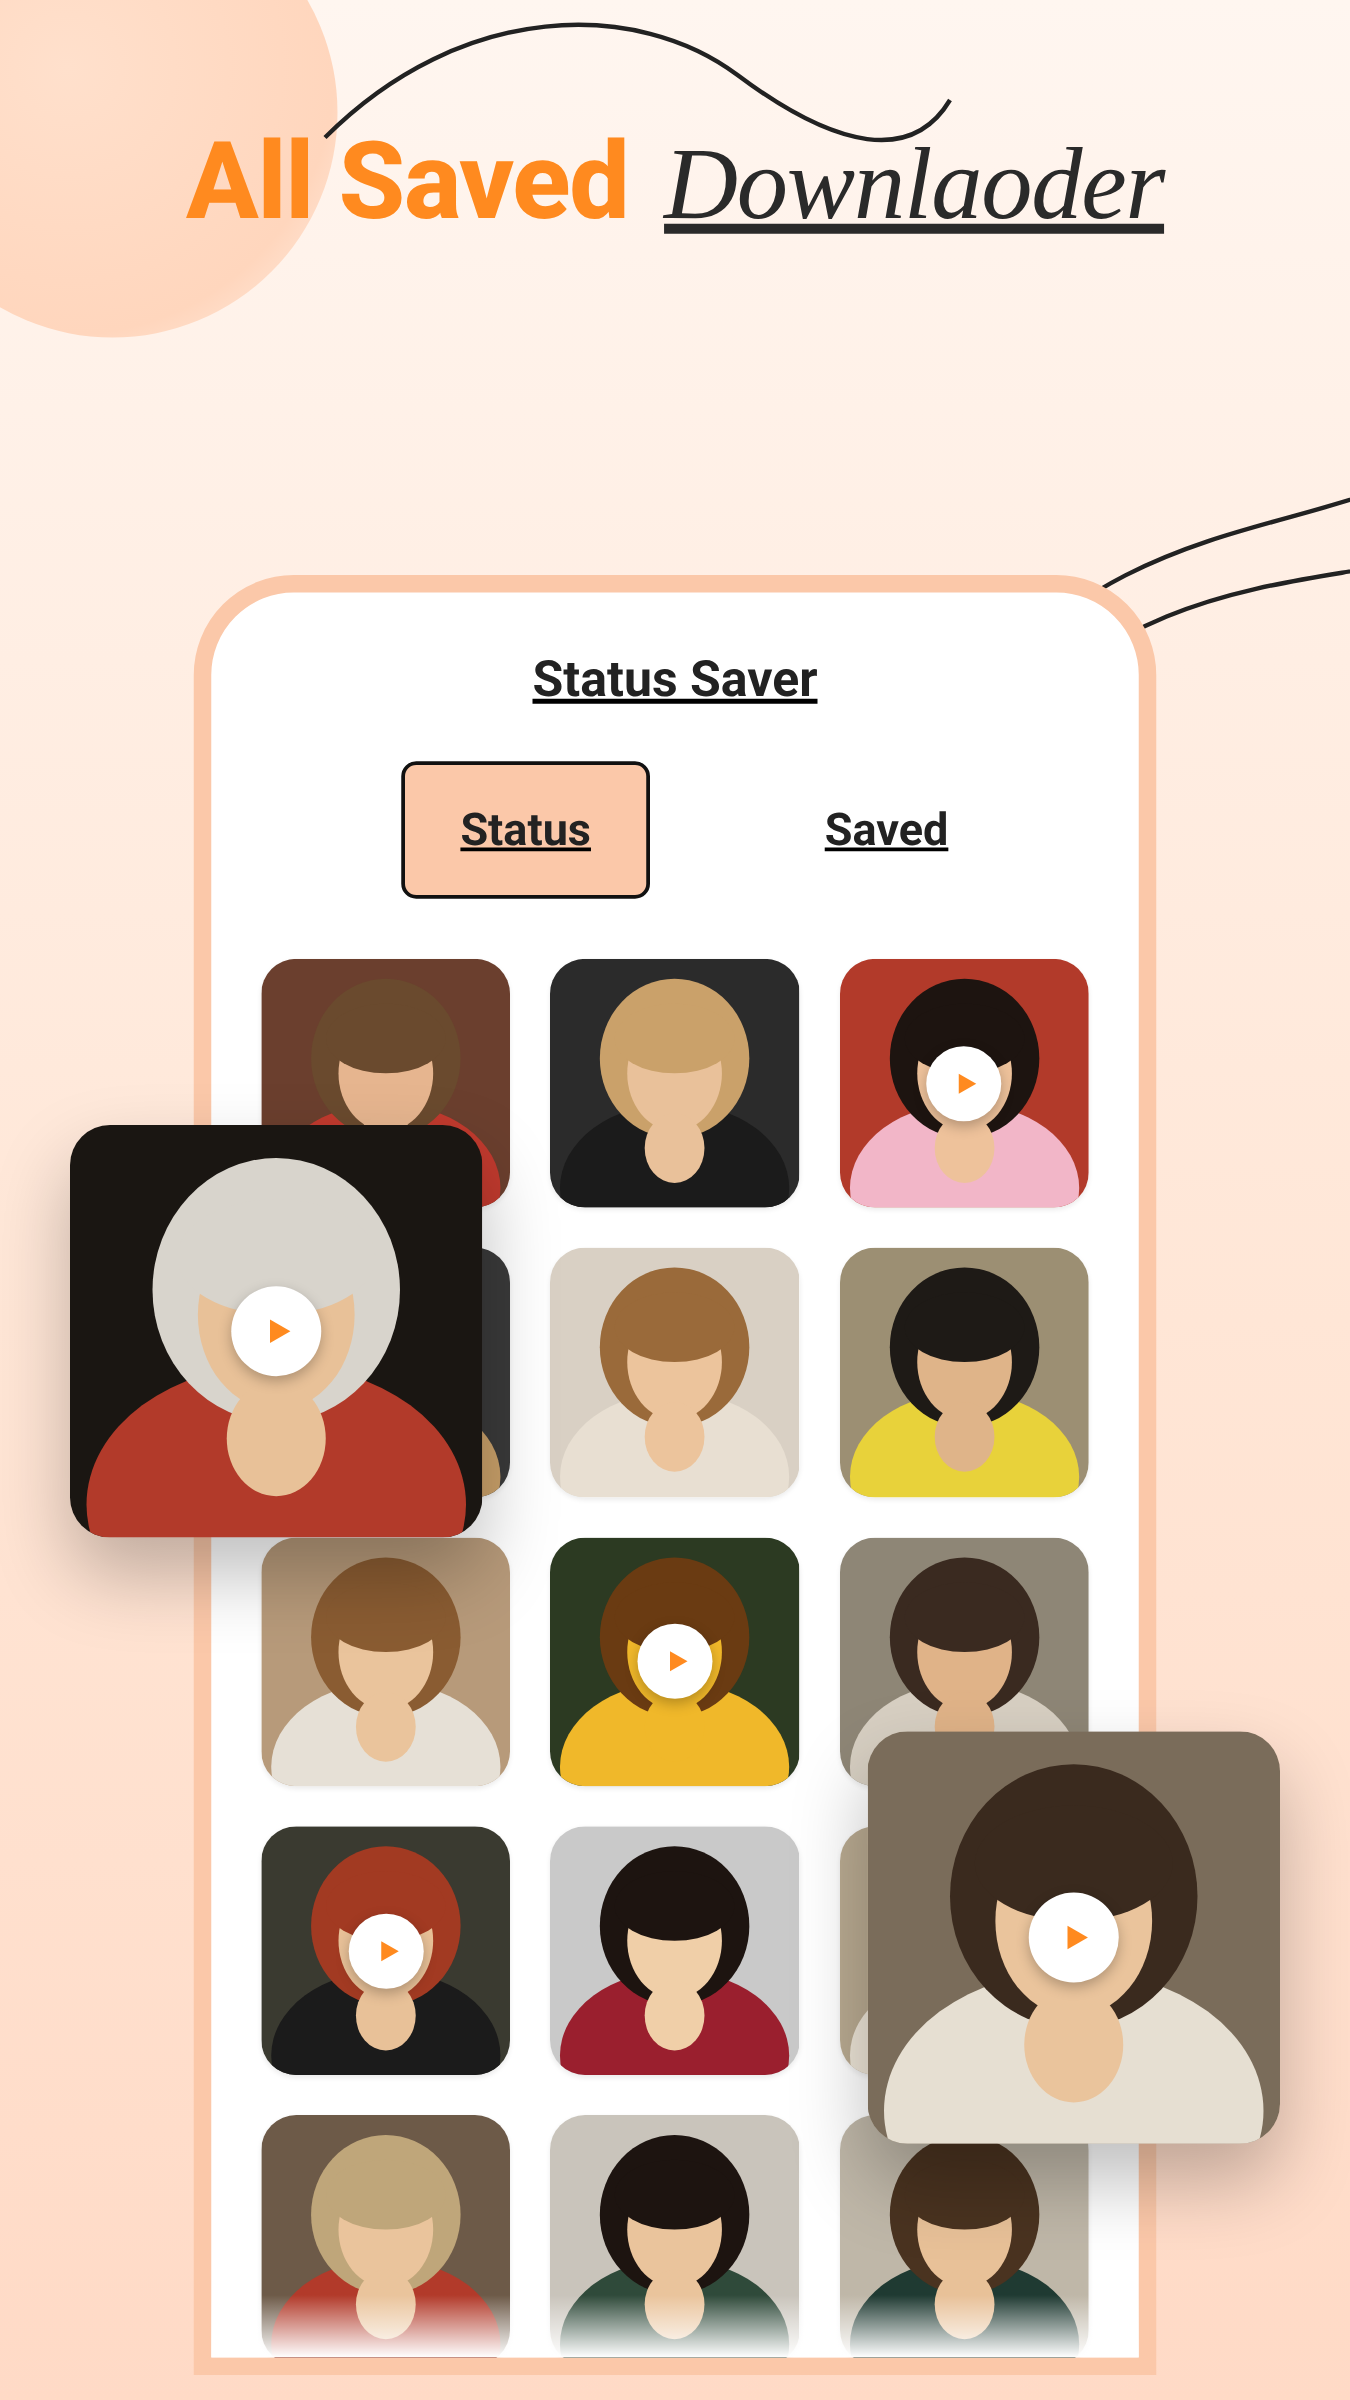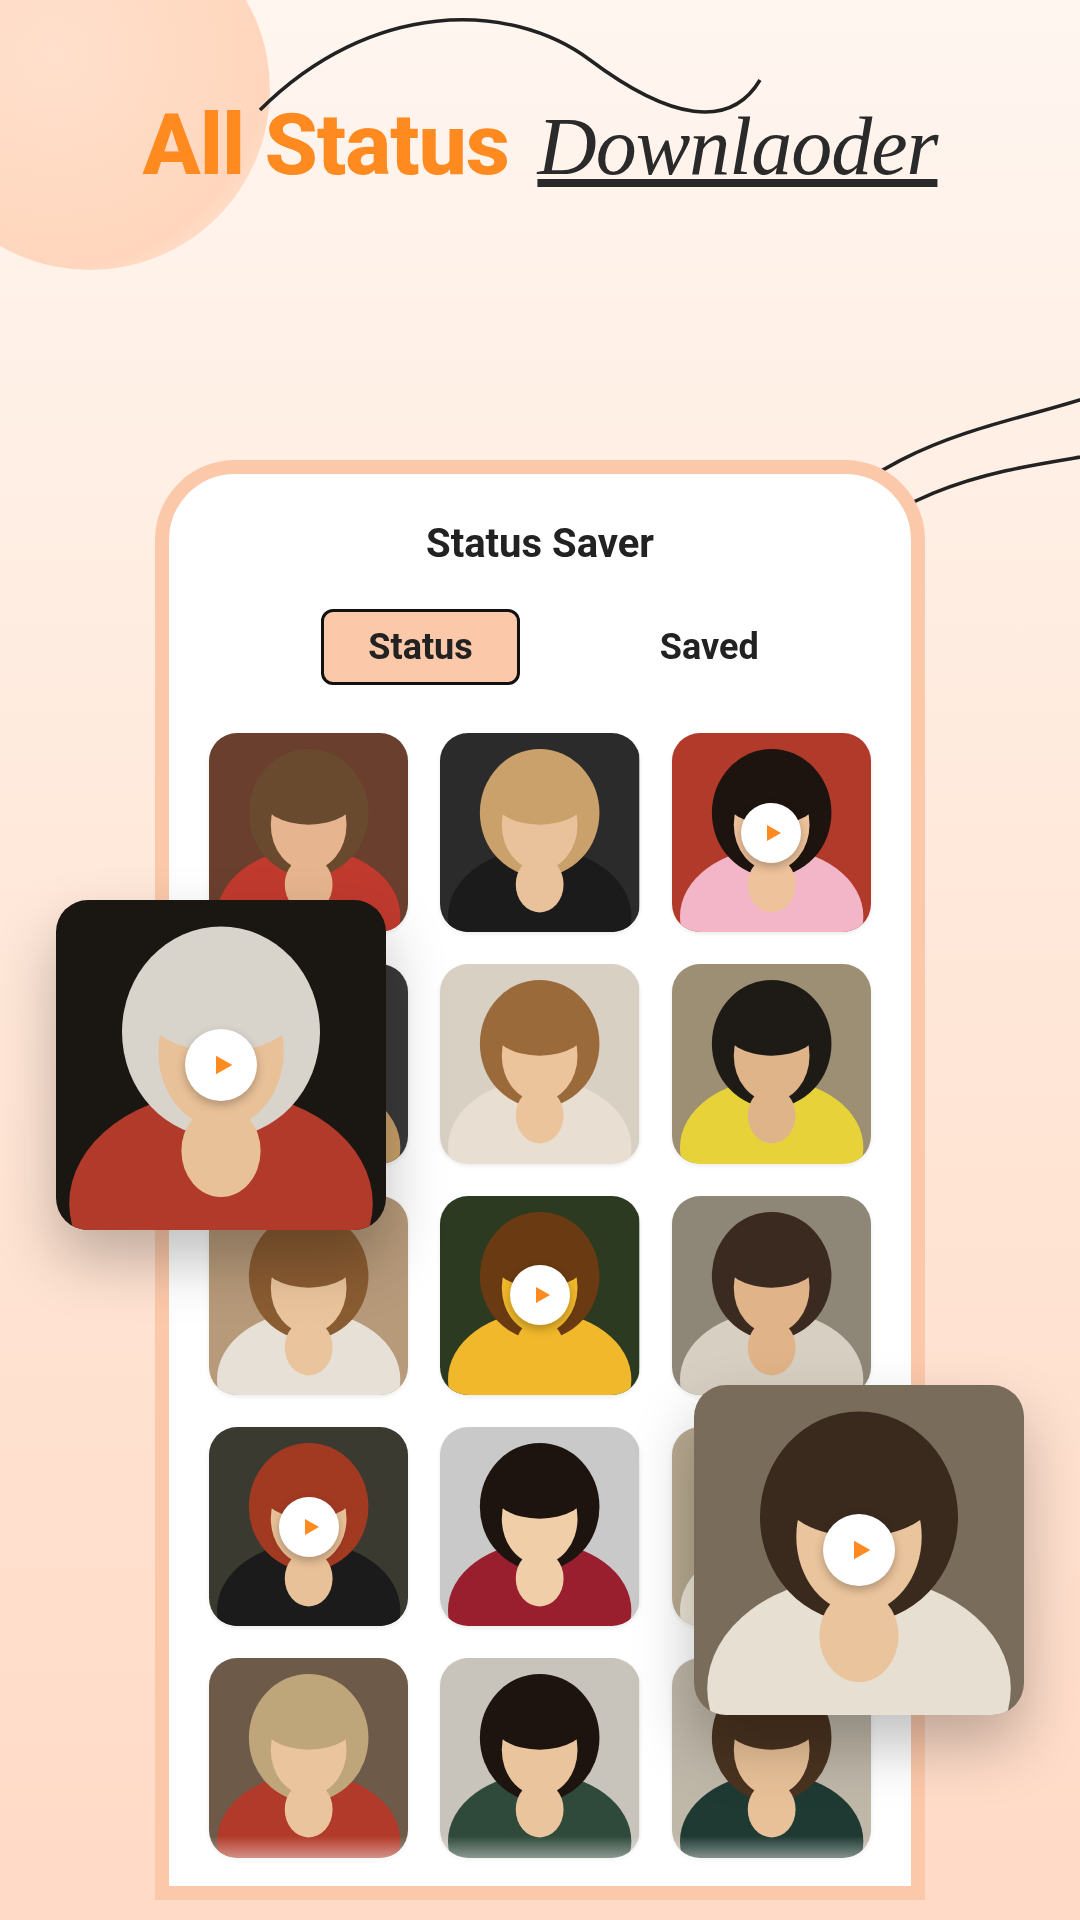--- a/index.html
+++ b/index.html
@@ -59,20 +59,21 @@
     position: absolute;
     left: 50%; transform: translateX(-50%);
     top: 460px;
     width: 770px;
     height: 1440px;
     border: 14px solid #fbc8a9;
     border-radius: 80px 80px 0 0;
     background: #ffffff;
     overflow: hidden;
     z-index: 2;
+    text-decoration: underline;
   }
   .phone-inner {
     width: 100%; height: 100%;
     padding: 46px 40px 0;
   }
   .phone-title {
     text-align: center;
     font-size: 40px;
     font-weight: 700;
     color: #222;
@@ -83,21 +84,21 @@
     margin-top: 42px;
     display: flex;
     gap: 140px;
     justify-content: center;
     align-items: center;
   }
   .tab {
     font-size: 36px;
     font-weight: 700;
     color: #222;
-    padding: 14px 44px;
+    padding: 31px 44px;
     border-radius: 12px;
   }
   .tab.active {
     background: #fbc8a9;
     border: 3px solid #111;
   }
   .tab.inactive { padding: 14px 0; }
 
   
   .grid {
@@ -154,21 +155,21 @@
 <svg class="curve-top" viewBox="0 0 520 200">
   <path d="M10,150 C120,40 260,40 340,100 C420,160 480,170 510,120" fill="none" stroke="#222" stroke-width="3.5"></path>
 </svg>
 <svg class="curve-right" viewBox="0 0 360 240">
   <path d="M10,200 C120,60 240,60 350,20" fill="none" stroke="#222" stroke-width="3.5"></path>
   <path d="M30,230 C140,100 260,100 360,80" fill="none" stroke="#222" stroke-width="3.5"></path>
 </svg>
 
 <div class="headline">
   <div class="line1">
-    <span class="orange">All Status</span>
+    <span class="orange">All Saved</span>
     <span class="script">Downlaoder</span>
   </div>
 </div>
 
 <div class="phone">
   <div class="phone-inner">
     <div class="phone-title">Status Saver</div>
 
     <div class="tabs">
       <div class="tab active">Status</div>

